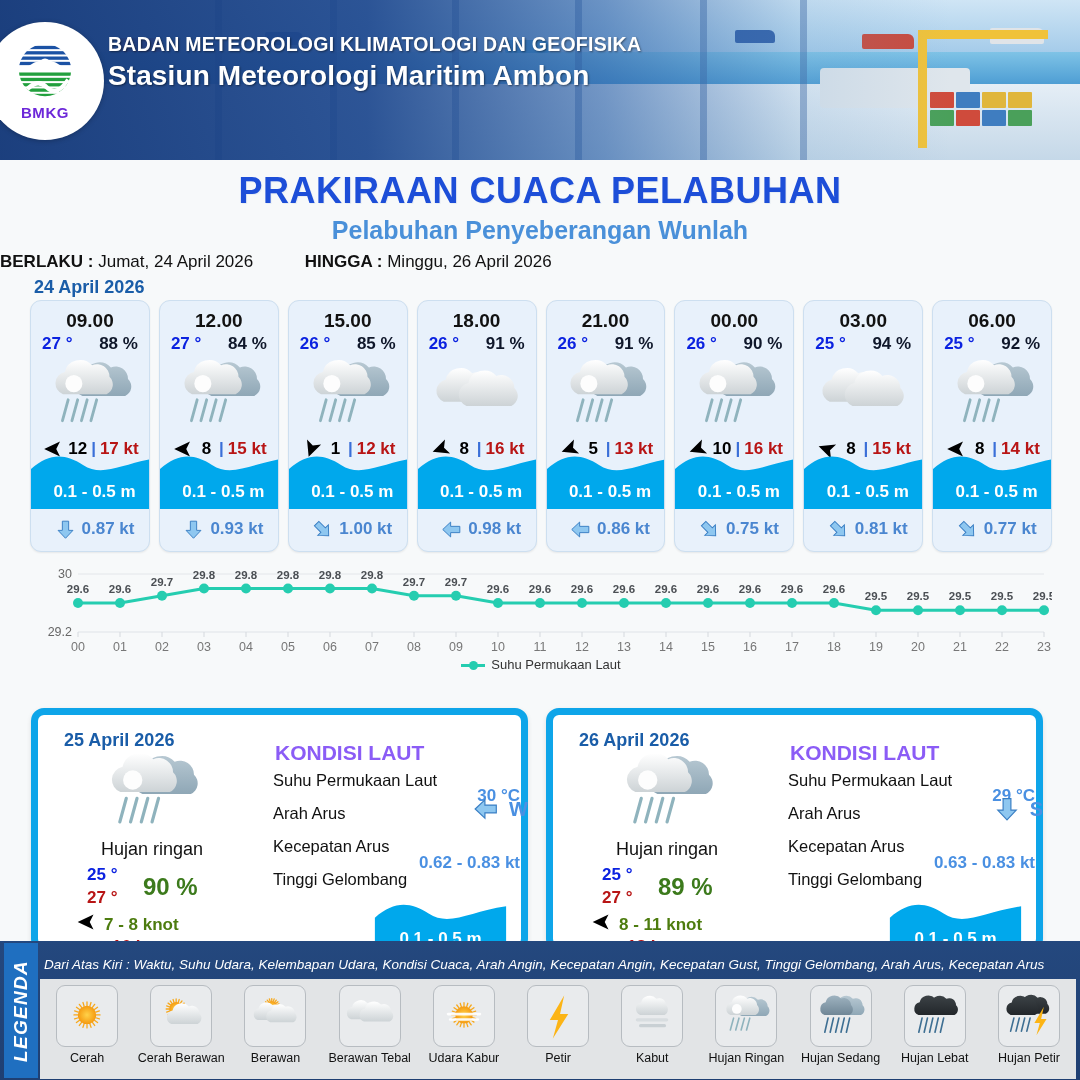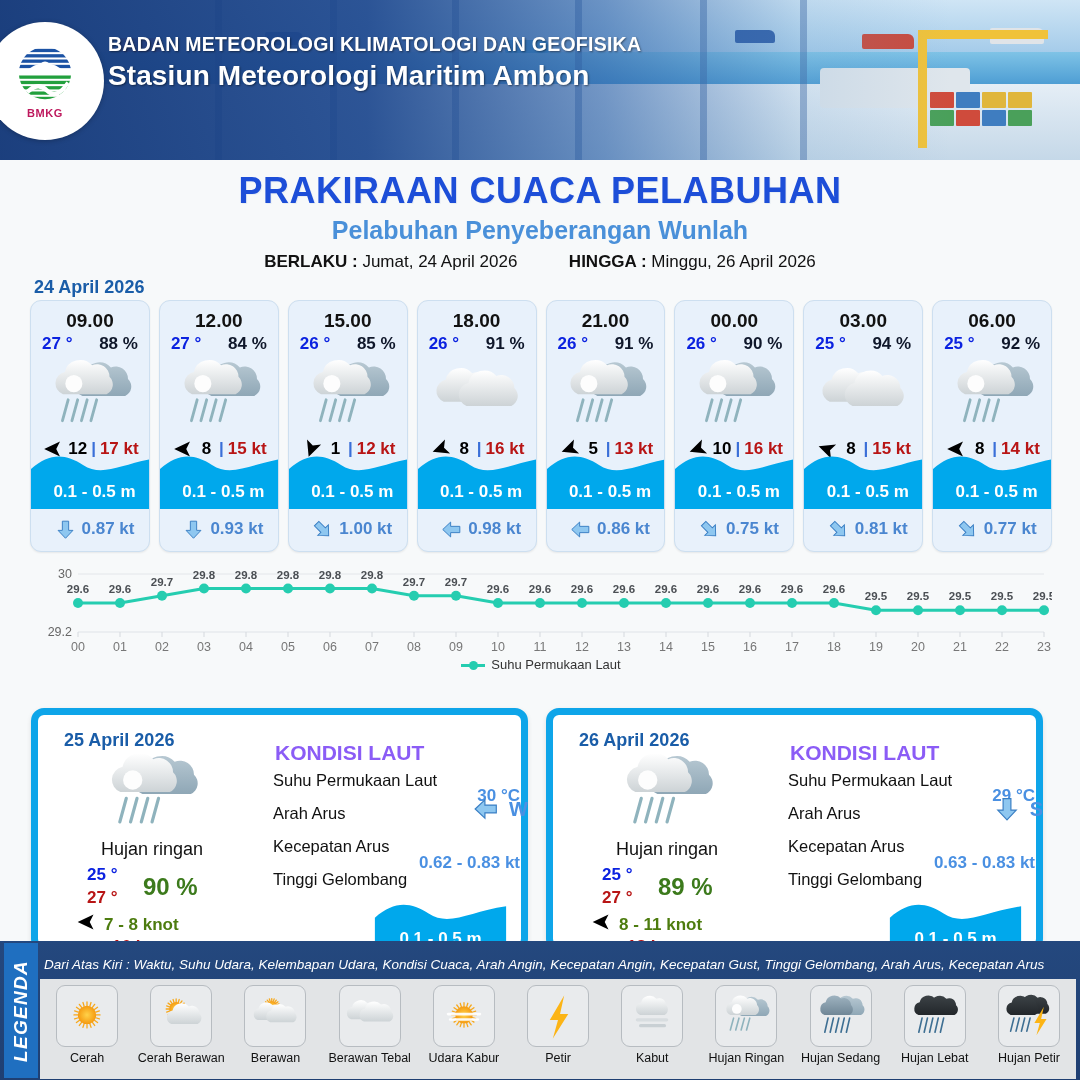--- a/index.html
+++ b/index.html
@@ -28,37 +28,37 @@
   .boat { position:absolute; border-radius:2px 6px 2px 2px; }
   .crane-a { position:absolute; background:#f0c23a; }
   .ctr { position:absolute; border-radius:1px; }
   #logo-badge {
     position:absolute; left:-14px; top:22px; width:118px; height:118px;
     background:#fff; border-radius:50%;
     display:flex; flex-direction:column; align-items:center; justify-content:center;
     box-shadow:0 1px 5px rgba(0,0,0,.25);
   }
   #logo-mark { width:62px; height:62px; }
-  #logo-text { font-size:11px; font-weight:bold; color:#be185d; letter-spacing:.6px; margin-top:1px; }
+  #logo-text { font-size:15px; font-weight:bold; color:#6d28d9; letter-spacing:.6px; margin-top:1px; }
   .hdr-txt { position:absolute; left:108px; color:#fff; text-shadow:1px 1px 2px rgba(0,0,0,.45); white-space:nowrap; }
   #hdr-org  { top:33px; font-size:19.5px; font-weight:bold; letter-spacing:.25px; }
   #hdr-name { top:60px; font-size:28px; font-weight:bold; letter-spacing:.1px; }
   #hdr-addr { top:103px; font-size:19.5px; letter-spacing:.1px; }
 
   
   #title-main {
     position:absolute; top:170px; width:1080px; text-align:center;
     font-size:36px; font-weight:bold; color:#1d4ed8; letter-spacing:.5px;
     text-shadow:1px 1px 0 #e9eef3;
   }
   #title-sub {
     position:absolute; top:216px; width:1080px; text-align:center;
     font-size:25px; font-weight:bold; color:#4a90d9;
   }
-  #valid-row { position:absolute; top:252px; width:1080px; text-align:center; font-size:17px; color:#111; }
+  #valid-row { position:absolute; top:252px; width:1080px; text-align:left; font-size:17px; color:#111; }
   #valid-row .lbl { font-weight:bold; }
   #valid-row .sep { display:inline-block; width:42px; }
 
   
   #date-label {
     position:absolute; left:34px; top:277px;
     font-size:18px; font-weight:bold; color:#1a5da8;
   }
 
   

